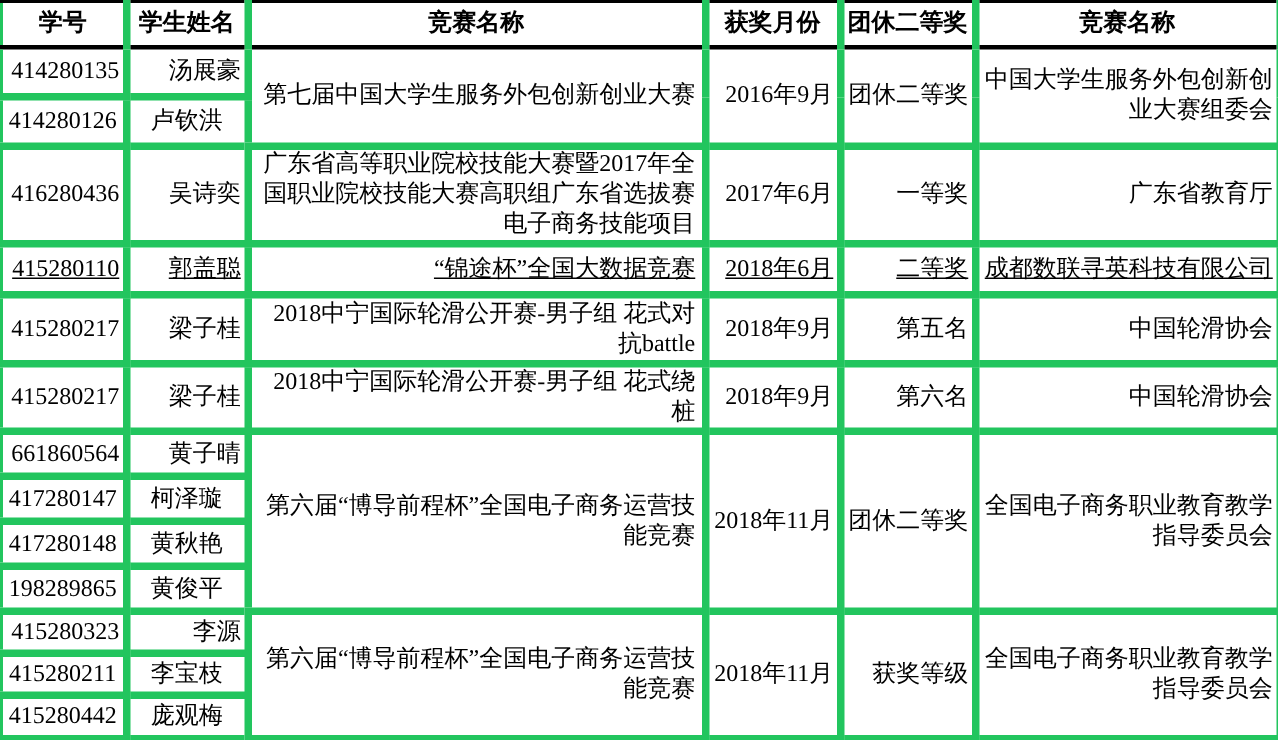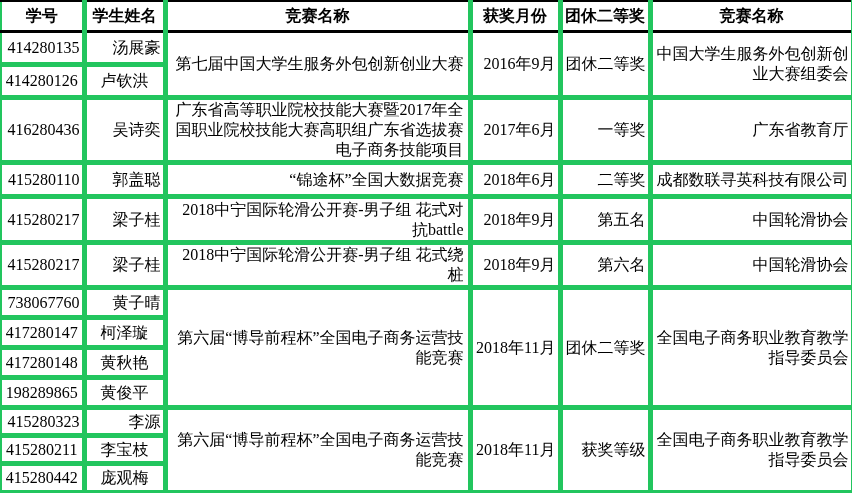--- a/index.html
+++ b/index.html
@@ -77,21 +77,21 @@
           <td class="bl2">卢钦洪</td>
         </tr>
         <tr style="height: 65px;">
           <td class="bl2 group-start">416280436</td>
           <td class="bl2 group-start">吴诗奕</td>
           <td class="bl3 competition-cell group-start">广东省高等职业院校技能大赛暨2017年全国职业院校技能大赛高职组广东省选拔赛电子商务技能项目</td>
           <td class="bl3 group-start">2017年6月</td>
           <td class="bl2 group-start">一等奖</td>
           <td class="bl3 group-start">广东省教育厅</td>
         </tr>
-        <tr style="height: 34px;">
+        <tr style="height: 34px; text-decoration: underline;">
           <td class="bl2 group-start">415280110</td>
           <td class="bl2 group-start">郭盖聪</td>
           <td class="bl3 competition-cell group-start">“锦途杯”全国大数据竞赛</td>
           <td class="bl3 group-start">2018年6月</td>
           <td class="bl2 group-start">二等奖</td>
           <td class="bl3 group-start">成都数联寻英科技有限公司</td>
         </tr>
         <tr style="height: 46px;">
           <td class="bl2 group-start">415280217</td>
           <td class="bl2 group-start">梁子桂</td>
@@ -102,21 +102,21 @@
         </tr>
         <tr style="height: 45px;">
           <td class="bl2 group-start">415280217</td>
           <td class="bl2 group-start">梁子桂</td>
           <td class="bl3 competition-cell group-start">2018中宁国际轮滑公开赛-男子组 花式绕桩</td>
           <td class="bl3 group-start">2018年9月</td>
           <td class="bl2 group-start">第六名</td>
           <td class="bl3 group-start">中国轮滑协会</td>
         </tr>
         <tr style="height: 30px;">
-          <td class="bl2 group-start">738067760</td>
+          <td class="bl2 group-start">661860564</td>
           <td class="bl2 group-start">黄子晴</td>
           <td class="bl3 competition-cell group-start" rowspan="4">第六届“博导前程杯”全国电子商务运营技能竞赛</td>
           <td class="bl3 group-start" rowspan="4">2018年11月</td>
           <td class="bl2 group-start" rowspan="4">团休二等奖</td>
           <td class="bl3 group-start" rowspan="4">全国电子商务职业教育教学指导委员会</td>
         </tr>
         <tr style="height: 30px;">
           <td class="bl2">417280147</td>
           <td class="bl2">柯泽璇</td>
         </tr>

